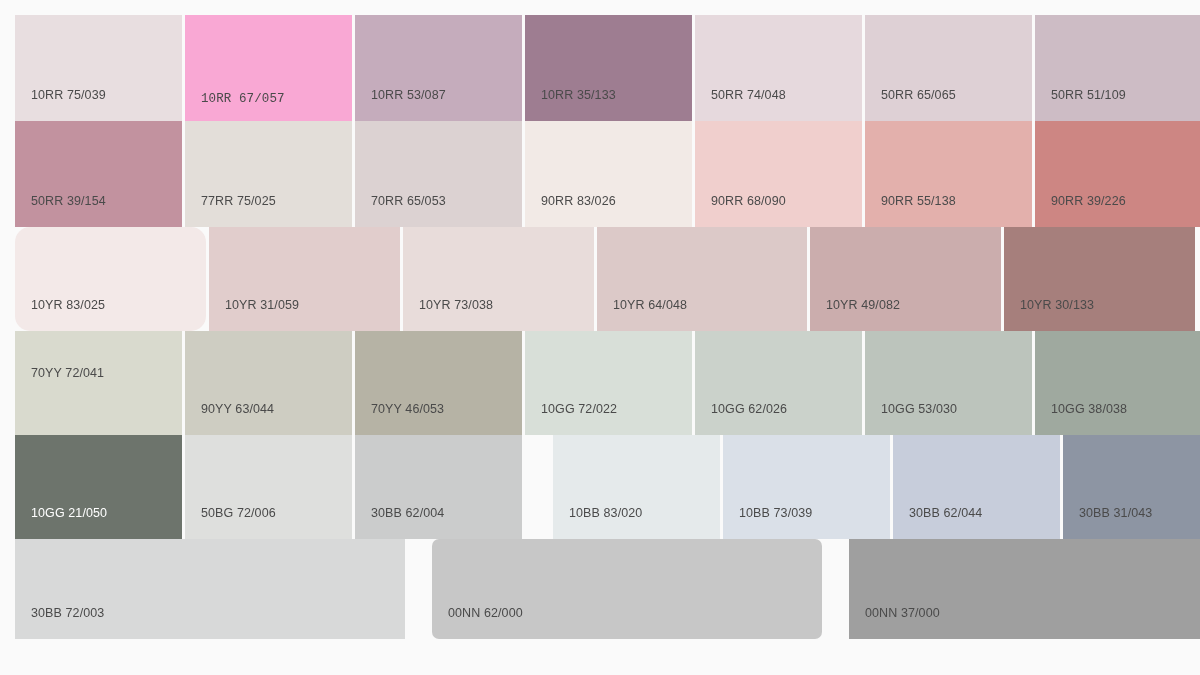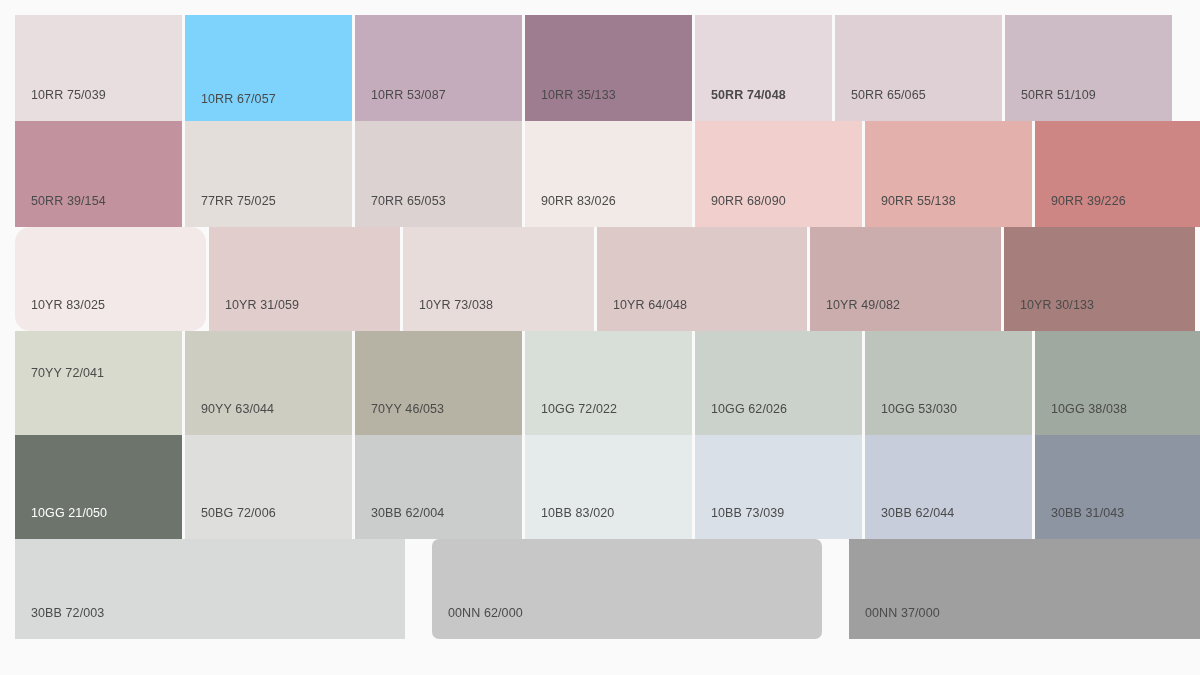--- a/index.html
+++ b/index.html
@@ -58,30 +58,30 @@
 </style>
 </head>
 <body>
 
 <div id="swatch-board" style="background: rgb(250, 250, 250);">
 
 <div class="swatch-row" style="height: 106px;">
       <div class="swatch" style="background: rgb(232, 222, 224); width: 167px; height: 106px;">
         <span class="swatch-label">10RR 75/039</span>
       </div>
-      <div class="swatch" style="background: #7dd3fc; width: 167px; height: 110px;">
+      <div class="swatch" style="background: #f9a8d4; width: 167px; height: 110px; font-family: Liberation Mono, monospace;">
         <span class="swatch-label">10RR 67/057</span>
       </div>
       <div class="swatch" style="background: rgb(197, 172, 188); width: 167px; height: 106px;">
         <span class="swatch-label">10RR 53/087</span>
       </div>
       <div class="swatch" style="background: rgb(158, 125, 145); width: 167px; height: 106px;">
         <span class="swatch-label">10RR 35/133</span>
       </div>
-      <div class="swatch" style="background: rgb(230, 217, 221); width: 137px; height: 106px; font-weight: bold;">
+      <div class="swatch" style="background: rgb(230, 217, 221); width: 167px; height: 106px;">
         <span class="swatch-label">50RR 74/048</span>
       </div>
       <div class="swatch" style="background: rgb(222, 208, 213); width: 167px; height: 106px;">
         <span class="swatch-label">50RR 65/065</span>
       </div>
       <div class="swatch" style="background: rgb(205, 188, 197); width: 167px; height: 106px;">
         <span class="swatch-label">50RR 51/109</span>
       </div>
     </div>
     <div class="swatch-row" style="height: 106px;">
@@ -153,21 +153,21 @@
     <div class="swatch-row" style="height: 104px;">
       <div class="swatch light-text" style="background: rgb(109, 116, 108); width: 167px; height: 104px;">
         <span class="swatch-label">10GG 21/050</span>
       </div>
       <div class="swatch" style="background: rgb(222, 223, 221); width: 167px; height: 104px;">
         <span class="swatch-label">50BG 72/006</span>
       </div>
       <div class="swatch" style="background: rgb(203, 204, 204); width: 167px; height: 104px;">
         <span class="swatch-label">30BB 62/004</span>
       </div>
-      <div class="swatch" style="background: rgb(229, 234, 235); width: 167px; height: 104px;">
+      <div class="swatch" style="background: rgb(229, 234, 235); width: 167px; height: 104px; margin-left: 28px;">
         <span class="swatch-label">10BB 83/020</span>
       </div>
       <div class="swatch" style="background: rgb(218, 224, 232); width: 167px; height: 104px;">
         <span class="swatch-label">10BB 73/039</span>
       </div>
       <div class="swatch" style="background: rgb(199, 205, 219); width: 167px; height: 104px;">
         <span class="swatch-label">30BB 62/044</span>
       </div>
       <div class="swatch" style="background: rgb(141, 149, 163); width: 167px; height: 104px;">
         <span class="swatch-label">30BB 31/043</span>

